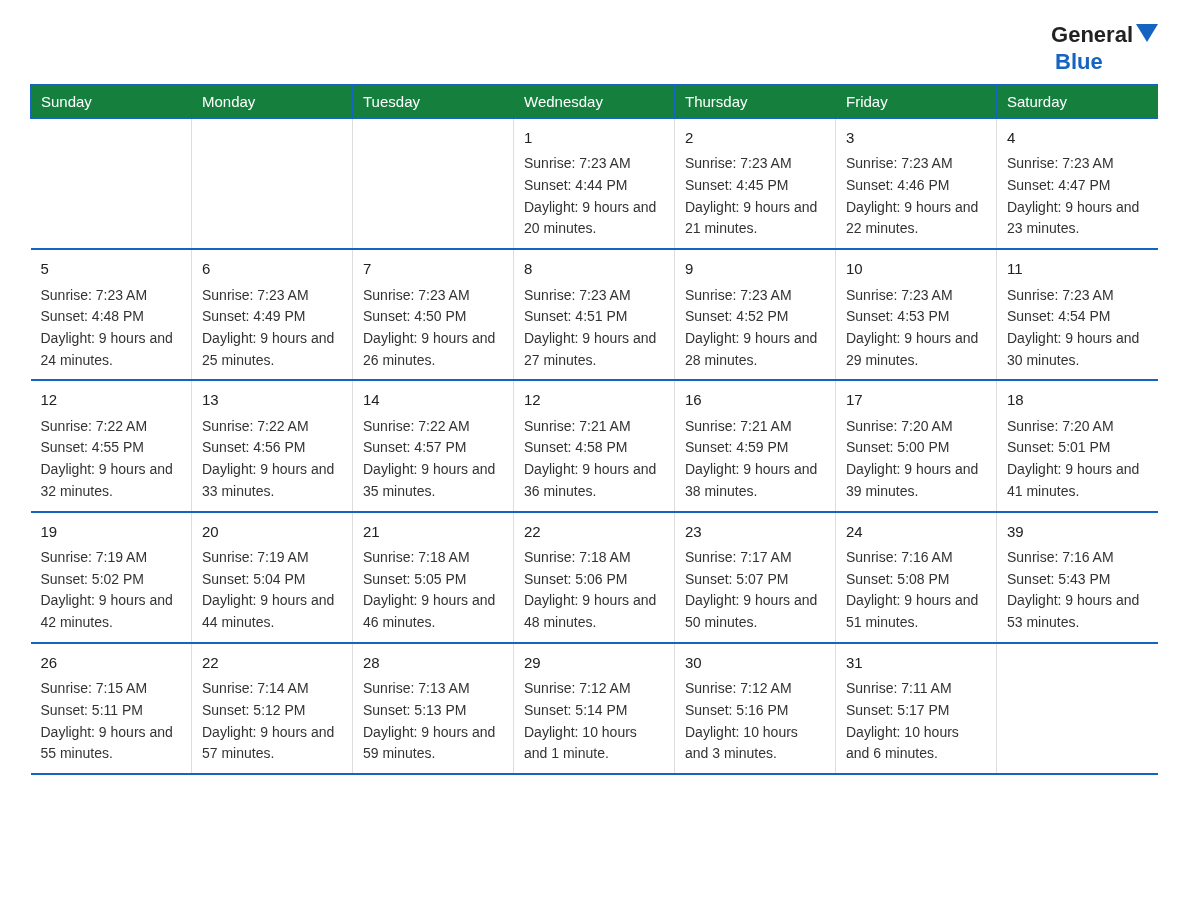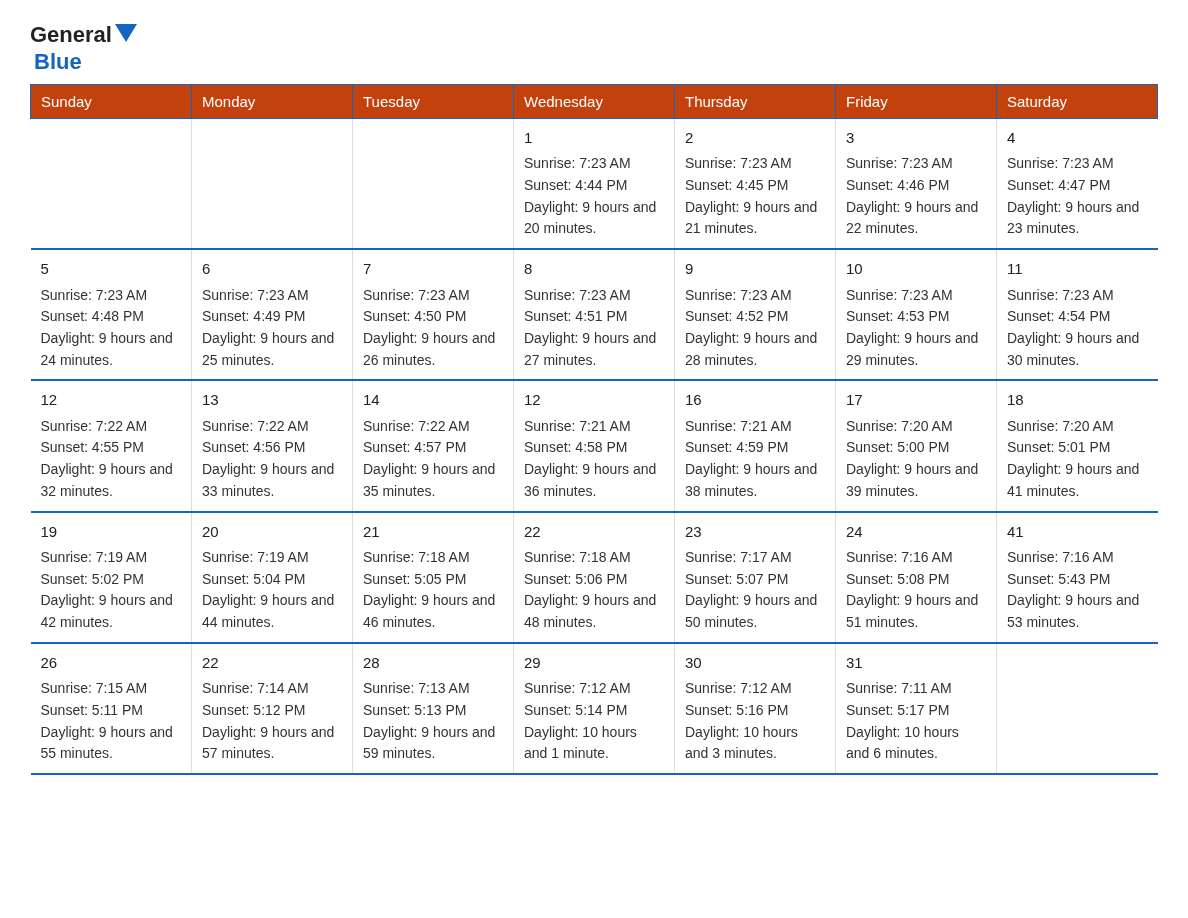--- a/index.html
+++ b/index.html
@@ -6,21 +6,21 @@
     body {
       font-family: Arial, Helvetica, sans-serif;
       background: #fff;
       color: #222;
       width: 1188px;
       min-height: 918px;
       padding: 20px 30px 30px 30px;
     }
     .header {
       display: flex;
-      justify-content: space-between;
+      justify-content: flex-end;
       align-items: flex-start;
       margin-bottom: 10px;
     }
     .logo {
       display: flex;
       align-items: center;
       gap: 4px;
     }
     .logo-text-general {
       font-size: 22px;
@@ -45,21 +45,21 @@
       font-size: 20px;
       font-weight: normal;
       color: #444;
     }
     table {
       width: 100%;
       border-collapse: collapse;
       table-layout: fixed;
     }
     thead tr {
-      background-color: #c2410c;
+      background-color: #15803d;
     }
     thead th {
       color: #fff;
       font-size: 15px;
       font-weight: normal;
       padding: 8px 10px;
       text-align: left;
       border: 1px solid #1565c0;
     }
     tbody tr {
@@ -297,21 +297,21 @@
 and 50 minutes.</div>
         </td>
         <td>
           <span class="day-num">24</span>
           <div class="day-info">Sunrise: 7:16 AM
 Sunset: 5:08 PM
 Daylight: 9 hours
 and 51 minutes.</div>
         </td>
         <td>
-          <span class="day-num">41</span>
+          <span class="day-num">39</span>
           <div class="day-info">Sunrise: 7:16 AM
 Sunset: 5:43 PM
 Daylight: 9 hours
 and 53 minutes.</div>
         </td>
       </tr>
       <tr>
         <td>
           <span class="day-num">26</span>
           <div class="day-info">Sunrise: 7:15 AM

